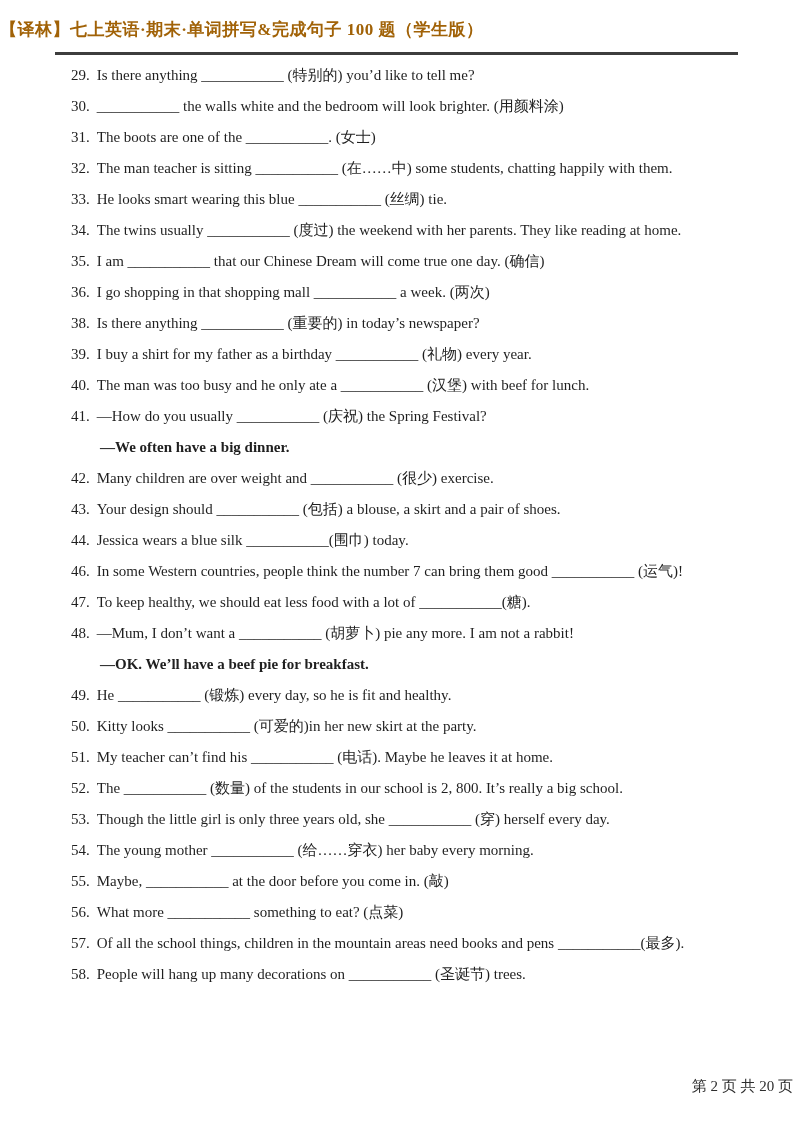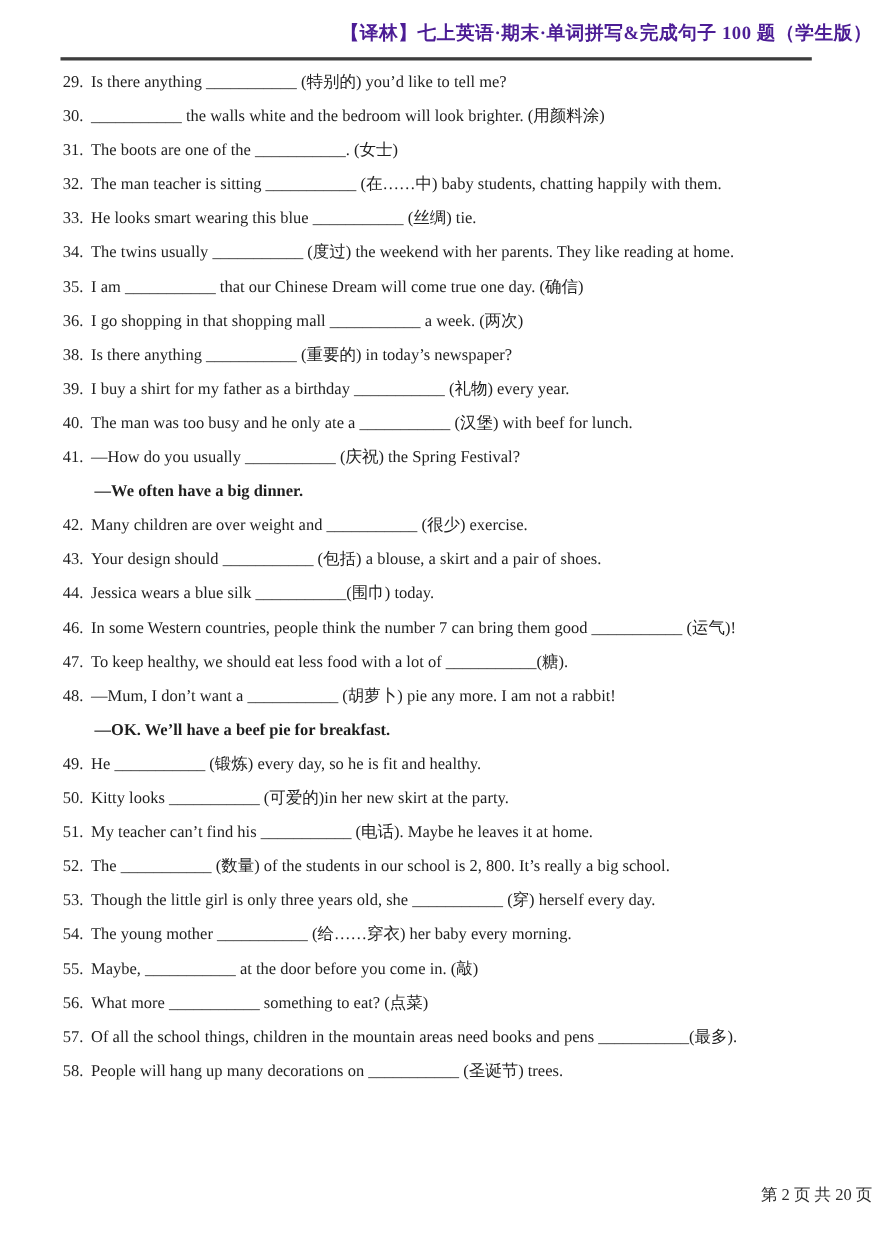--- a/index.html
+++ b/index.html
@@ -7,38 +7,38 @@
     width: 793px;
     height: 1122px;
     position: relative;
     background: #ffffff;
     font-family: "Liberation Serif", serif;
     color: #1f1f1f;
     overflow: hidden;
   }
   .header-title {
     padding-top: 18px;
-    text-align: right;
+    text-align: left;
     font-size: 17px;
     font-weight: bold;
-    color: #4c1d95;
+    color: #a16207;
     letter-spacing: 0.5px;
   }
   .header-rule {
     position: absolute;
     left: 55px;
     width: 683px;
     top: 52px;
     height: 3px;
     background: #3d3d3d;
   }
   .content {
     position: absolute;
     top: 60px;
-    left: 57px;
+    left: 71px;
     right: 30px;
   }
   .q {
     line-height: 31px;
     font-size: 15px;
     white-space: nowrap;
   }
   .q-cont {
     padding-left: 29px;
     font-weight: bold;
@@ -60,21 +60,21 @@
 <div class="page">
 
   <div class="header-title">【译林】七上英语·期末·单词拼写&amp;完成句子 100 题（学生版）</div>
   <div class="header-rule"></div>
 
   <div class="content">
 
     <div class="q"><span class="qnum">29.</span><span>Is there anything ___________ (特别的) you’d like to tell me?</span></div>
     <div class="q"><span class="qnum">30.</span><span>___________ the walls white and the bedroom will look brighter. (用颜料涂)</span></div>
     <div class="q"><span class="qnum">31.</span><span>The boots are one of the ___________. (女士)</span></div>
-    <div class="q"><span class="qnum">32.</span><span>The man teacher is sitting ___________ (在……中) baby students, chatting happily with them.</span></div>
+    <div class="q"><span class="qnum">32.</span><span>The man teacher is sitting ___________ (在……中) some students, chatting happily with them.</span></div>
     <div class="q"><span class="qnum">33.</span><span>He looks smart wearing this blue ___________ (丝绸) tie.</span></div>
     <div class="q"><span class="qnum">34.</span><span>The twins usually ___________ (度过) the weekend with her parents. They like reading at home.</span></div>
     <div class="q"><span class="qnum">35.</span><span>I am ___________ that our Chinese Dream will come true one day. (确信)</span></div>
     <div class="q"><span class="qnum">36.</span><span>I go shopping in that shopping mall ___________ a week. (两次)</span></div>
     <div class="q"><span class="qnum">38.</span><span>Is there anything ___________ (重要的) in today’s newspaper?</span></div>
     <div class="q"><span class="qnum">39.</span><span>I buy a shirt for my father as a birthday ___________ (礼物) every year.</span></div>
     <div class="q"><span class="qnum">40.</span><span>The man was too busy and he only ate a ___________ (汉堡) with beef for lunch.</span></div>
     <div class="q"><span class="qnum">41.</span><span>—How do you usually ___________ (庆祝) the Spring Festival?</span></div>
     <div class="q q-cont">—We often have a big dinner.</div>
     <div class="q"><span class="qnum">42.</span><span>Many children are over weight and ___________ (很少) exercise.</span></div>

